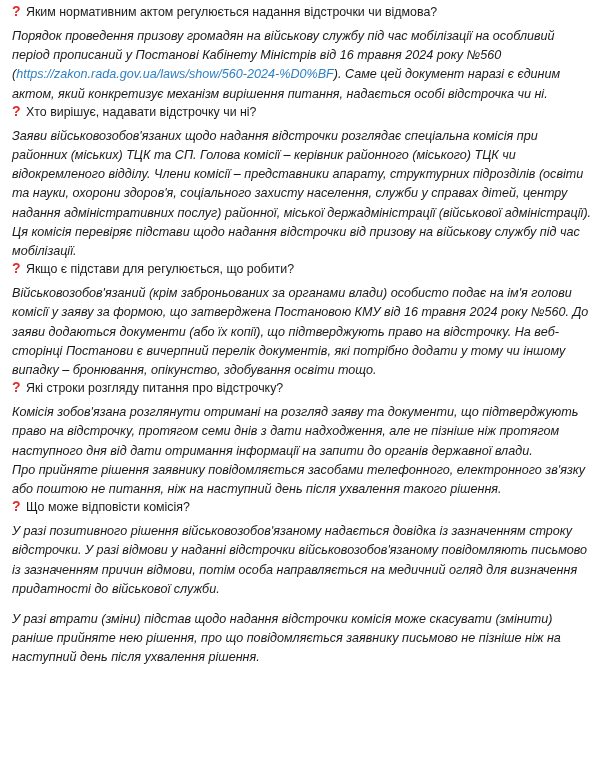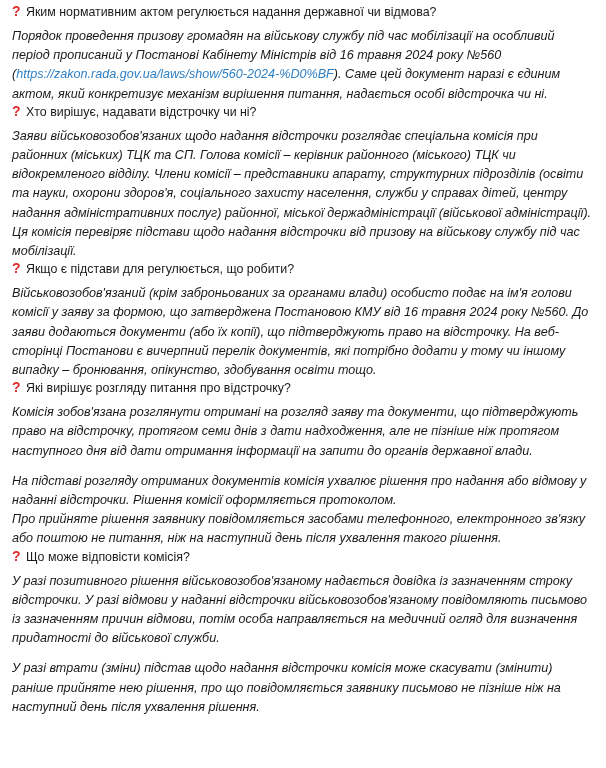--- a/index.html
+++ b/index.html
@@ -72,21 +72,21 @@
   }
 </style>
 </head>
 <body>
 
 <div class="doc">
 
   <div class="qa-block">
     <div class="qa-question">
       <span class="qmark">?</span>
-      <span class="qtext">Яким нормативним актом регулюється надання державної чи відмова?</span>
+      <span class="qtext">Яким нормативним актом регулюється надання відстрочки чи відмова?</span>
     </div>
     <p class="para"><span>Порядок проведення призову громадян на військову службу під час мобілізації на особливий період прописаний у Постанові Кабінету Міністрів від 16 травня 2024 року №560 (</span><a class="ext-link" href="#">https://zakon.rada.gov.ua/laws/show/560-2024-%D0%BF</a><span>). Саме цей документ наразі є єдиним актом, який конкретизує механізм вирішення питання, надається особі відстрочка чи ні.</span></p>
   </div>
 
   <div class="qa-block">
     <div class="qa-question">
       <span class="qmark">?</span>
       <span class="qtext">Хто вирішує, надавати відстрочку чи ні?</span>
     </div>
     <p class="para">Заяви військовозобов'язаних щодо надання відстрочки розглядає спеціальна комісія при районних (міських) ТЦК та СП. Голова комісії – керівник районного (міського) ТЦК чи відокремленого відділу. Члени комісії – представники апарату, структурних підрозділів (освіти та науки, охорони здоров'я, соціального захисту населення, служби у справах дітей, центру надання адміністративних послуг) районної, міської держадміністрації (військової адміністрації). Ця комісія перевіряє підстави щодо надання відстрочки від призову на військову службу під час мобілізації.</p>
@@ -96,24 +96,23 @@
     <div class="qa-question">
       <span class="qmark">?</span>
       <span class="qtext">Якщо є підстави для регулюється, що робити?</span>
     </div>
     <p class="para">Військовозобов'язаний (крім заброньованих за органами влади) особисто подає на ім'я голови комісії у заяву за формою, що затверджена Постановою КМУ від 16 травня 2024 року №560. До заяви додаються документи (або їх копії), що підтверджують право на відстрочку. На веб-сторінці Постанови є вичерпний перелік документів, які потрібно додати у тому чи іншому випадку – бронювання, опікунство, здобування освіти тощо.</p>
   </div>
 
   <div class="qa-block">
     <div class="qa-question">
       <span class="qmark">?</span>
-      <span class="qtext">Які вирішує розгляду питання про відстрочку?</span>
+      <span class="qtext">Які строки розгляду питання про відстрочку?</span>
     </div>
     <p class="para">Комісія зобов'язана розглянути отримані на розгляд заяву та документи, що підтверджують право на відстрочку, протягом семи днів з дати надходження, але не пізніше ніж протягом наступного дня від дати отримання інформації на запити до органів державної влади.</p>
-    <p class="para">На підставі розгляду отриманих документів комісія ухвалює рішення про надання або відмову у наданні відстрочки. Рішення комісії оформляється протоколом.</p>
     <p class="para tight">Про прийняте рішення заявнику повідомляється засобами телефонного, електронного зв'язку або поштою не питання, ніж на наступний день після ухвалення такого рішення.</p>
   </div>
 
   <div class="qa-block">
     <div class="qa-question">
       <span class="qmark">?</span>
       <span class="qtext">Що може відповісти комісія?</span>
     </div>
     <p class="para">У разі позитивного рішення військовозобов'язаному надається довідка із зазначенням строку відстрочки. У разі відмови у наданні відстрочки військовозобов'язаному повідомляють письмово із зазначенням причин відмови, потім особа направляється на медичний огляд для визначення придатності до військової служби.</p>
     <p class="para">У разі втрати (зміни) підстав щодо надання відстрочки комісія може скасувати (змінити) раніше прийняте нею рішення, про що повідомляється заявнику письмово не пізніше ніж на наступний день після ухвалення рішення.</p>

